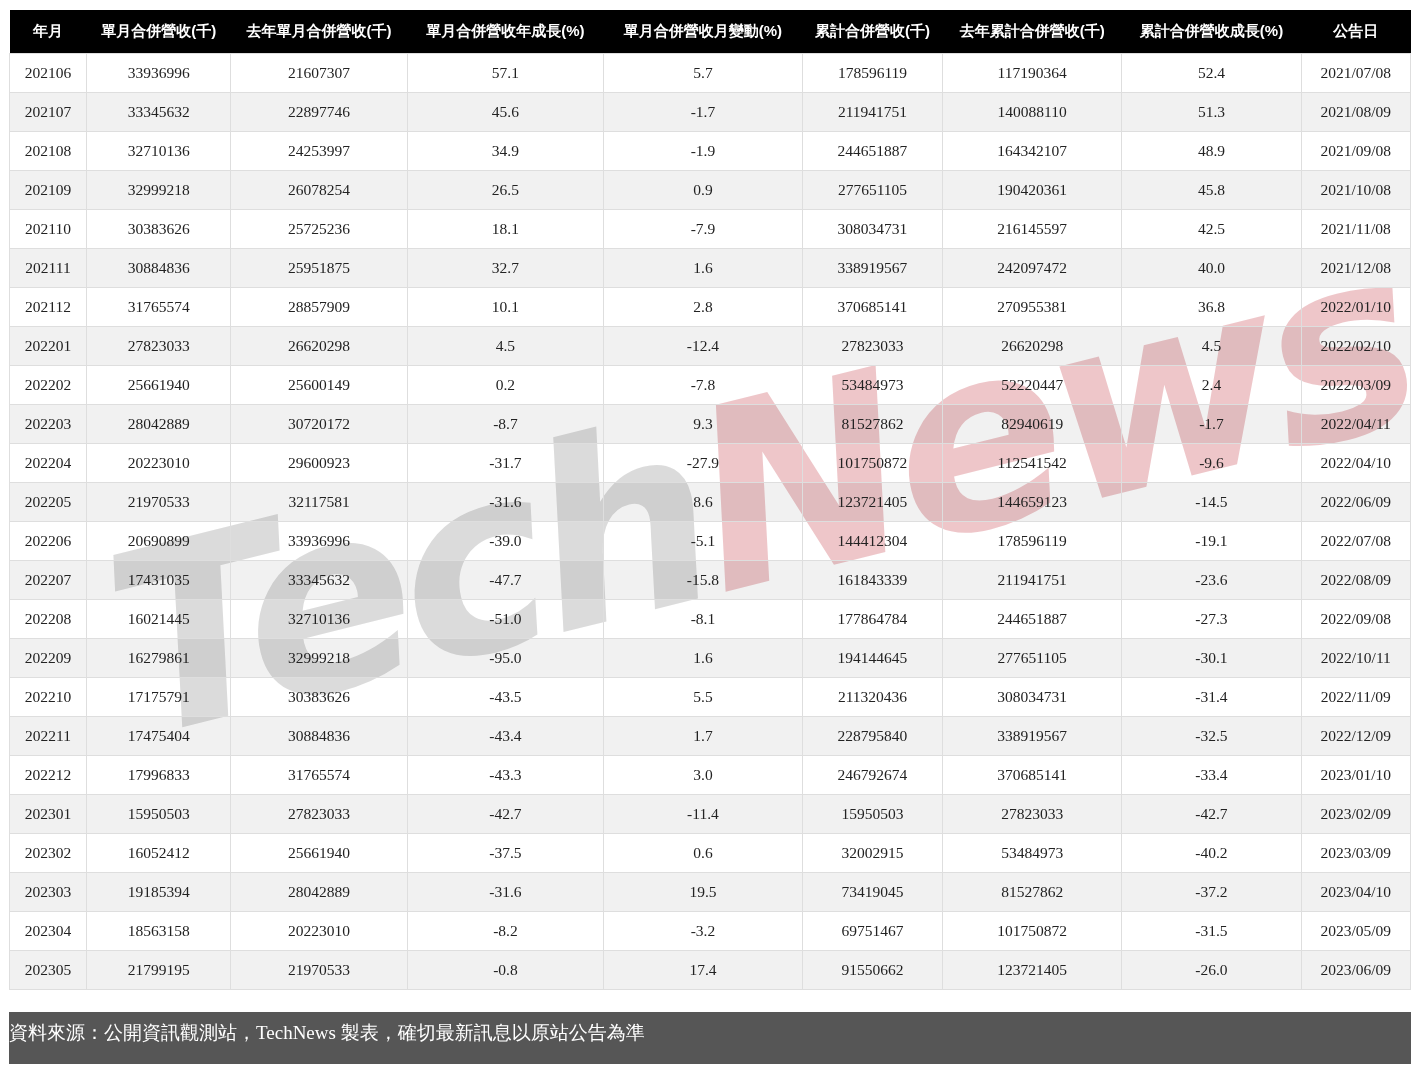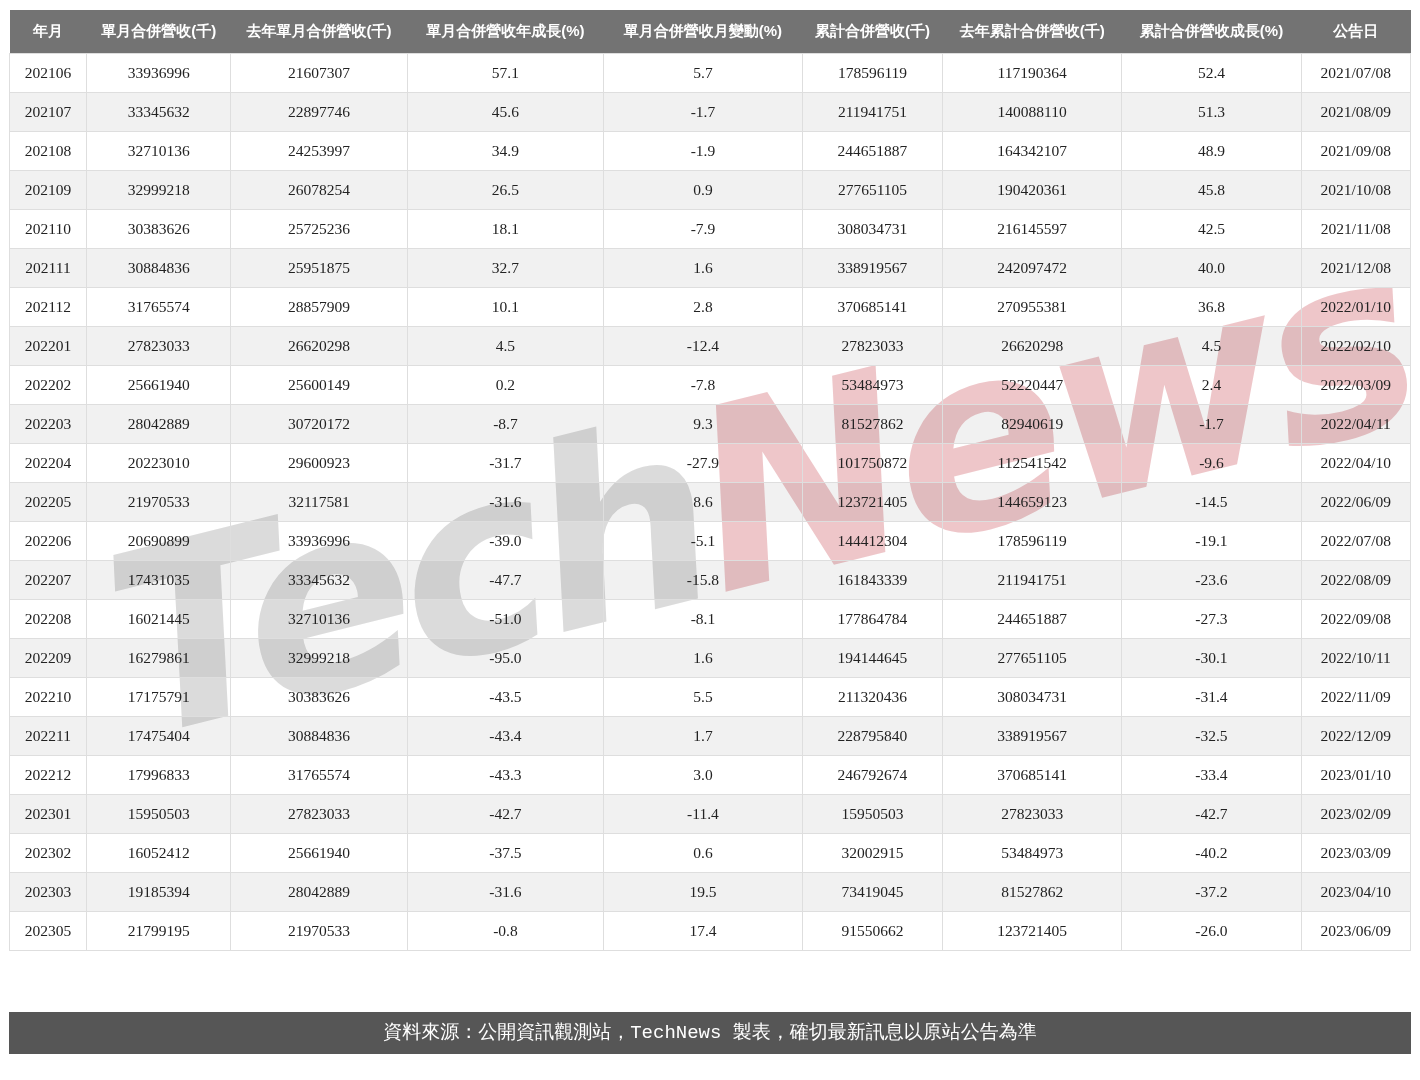--- a/index.html
+++ b/index.html
@@ -35,21 +35,21 @@
   table.revenue {
     position: absolute;
     left: 9px; top: 10px;
     width: 1402px;
     border-collapse: collapse;
     table-layout: fixed;
     z-index: 1;
     background: transparent;
   }
   table.revenue thead th {
-    background: #737373;
+    background: #000000;
     color: #ffffff;
     font-family: "Liberation Sans", sans-serif;
     font-weight: bold;
     font-size: 15px;
     height: 43px;
     text-align: center;
     vertical-align: middle;
     padding: 0 2px;
   }
   table.revenue tbody td {
@@ -61,27 +61,27 @@
     vertical-align: middle;
     border: 1px solid #dedede;
     padding: 0 4px;
   }
   table.revenue tbody tr:nth-child(even) { background: rgba(0, 0, 0, 0.055); }
   table.revenue tbody tr:nth-child(odd)  { background: rgba(255, 255, 255, 0.0); }
 
   .footer-bar {
     position: absolute;
     left: 9px; top: 1012px;
-    width: 1402px; height: 42px;
+    width: 1402px; height: 52px;
     background: #565656;
     color: #ffffff;
-    font-family: Liberation Mono, monospace;
+    font-family: Liberation Serif, serif;
     font-size: 19px;
     line-height: 42px;
-    text-align: center;
+    text-align: left;
     z-index: 2;
   }
 </style>
 </head>
 <body>
 
 <div class="page">
 
   <div class="watermark"><span class="wm-tech">Tech</span><span class="wm-news">News</span></div>
 
@@ -347,20 +347,31 @@
           <td>19185394</td>
           <td>28042889</td>
           <td>-31.6</td>
           <td>19.5</td>
           <td>73419045</td>
           <td>81527862</td>
           <td>-37.2</td>
           <td>2023/04/10</td>
         </tr>
         <tr>
+          <td>202304</td>
+          <td>18563158</td>
+          <td>20223010</td>
+          <td>-8.2</td>
+          <td>-3.2</td>
+          <td>69751467</td>
+          <td>101750872</td>
+          <td>-31.5</td>
+          <td>2023/05/09</td>
+        </tr>
+        <tr>
           <td>202305</td>
           <td>21799195</td>
           <td>21970533</td>
           <td>-0.8</td>
           <td>17.4</td>
           <td>91550662</td>
           <td>123721405</td>
           <td>-26.0</td>
           <td>2023/06/09</td>
         </tr>

